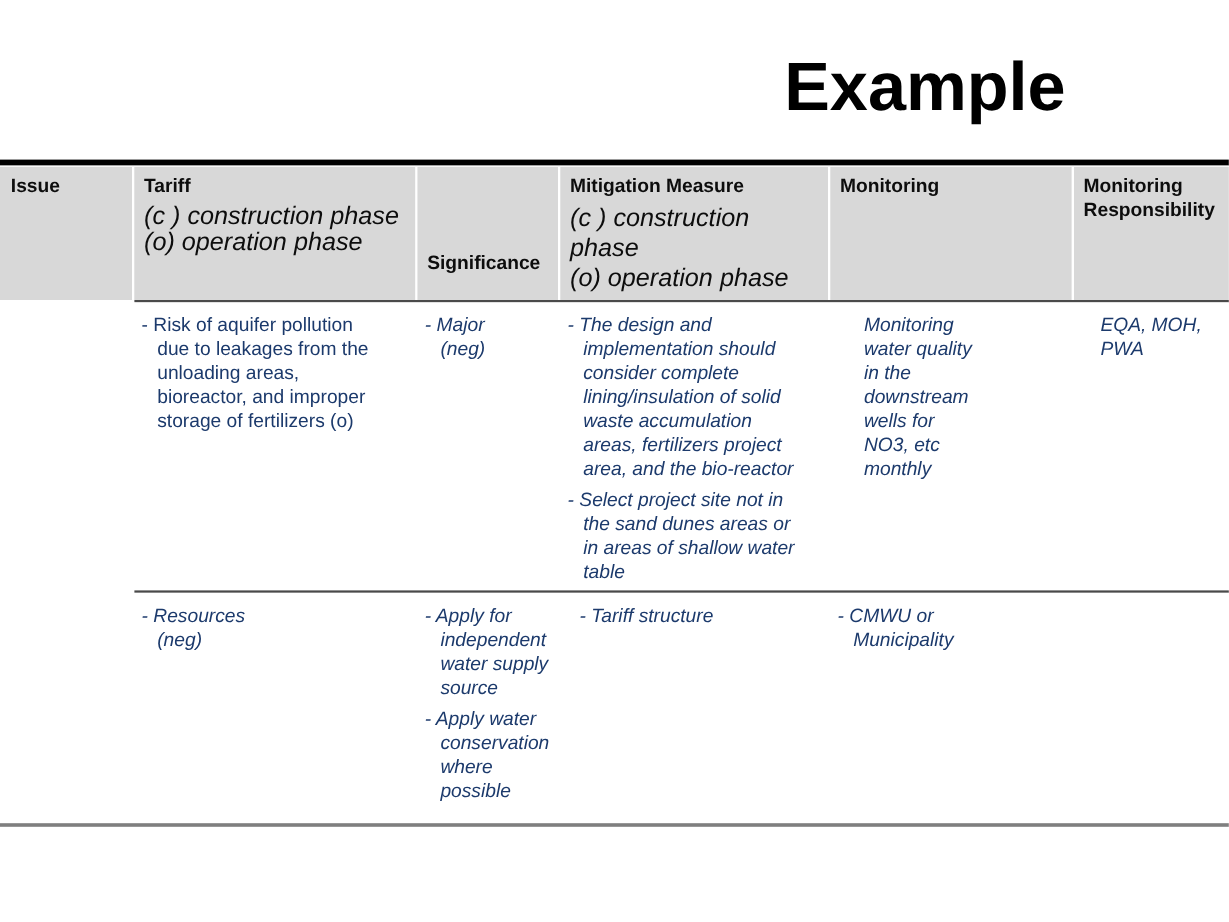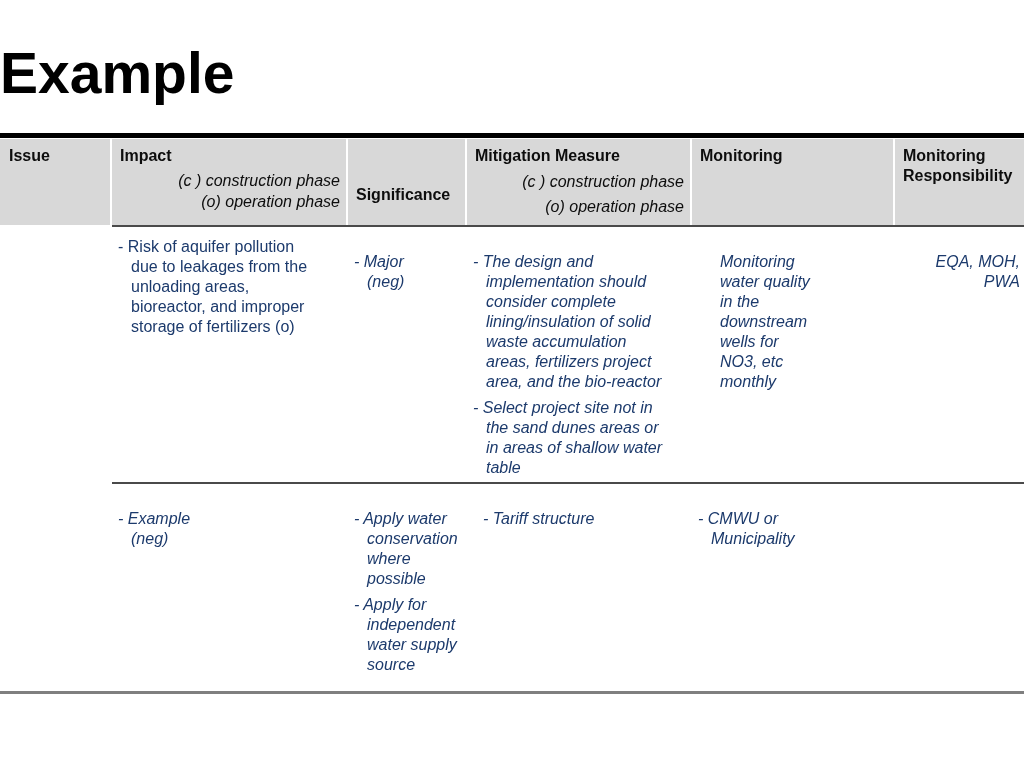--- a/index.html
+++ b/index.html
@@ -2,49 +2,49 @@
 <html><head>
 <meta charset="utf-8">
 <style>
   html,body{margin:0;padding:0;}
   body{
     width:1024px;height:768px;background:#ffffff;overflow:hidden;position:relative;
     font-family:"Liberation Sans","DejaVu Sans",sans-serif;
   }
   .slide{position:absolute;inset:0;background:#ffffff;}
   .slide-title{
-    position:absolute;top:42px;left:0;width:888px;text-align:left;
+    position:absolute;top:42px;left:0;width:888px;text-align:right;
     font-size:57px;line-height:62px;font-weight:700;color:#000000;letter-spacing:0px;
   }
   .eia-table{position:absolute;top:133px;left:0;width:1024px;}
   .top-bar{height:5px;background:#000000;width:1024px;}
   .grid{display:grid;grid-template-columns:112px 236px 119px 225px 203px 129px;width:1024px;box-sizing:border-box;}
   .header-row{border-top:1px solid #ffffff;}
   .hcell{
     background:#d8d8d8;color:#0d0d0d;box-sizing:border-box;
     padding:7px 6px 6px 8px;min-height:74px;border-right:2px solid #ffffff;
   }
   .hcell:first-child{padding-left:9px;}
   .hcell:last-child{border-right:none;}
   .hname{font-size:16px;font-weight:700;line-height:20px;white-space:pre-line;}
-  .hsub{font-size:16px;font-style:italic;line-height:21px;white-space:pre-line;margin-top:4px;text-align:right;}
+  .hsub{font-size:21px;font-style:italic;line-height:21px;white-space:pre-line;margin-top:4px;}
   .hsub.wide{line-height:25px;margin-top:3px;}
   .hcell.bottom-align{display:flex;flex-direction:column;justify-content:flex-end;padding-bottom:20px;}
   .body-row{background:#ffffff;}
   .bcell{box-sizing:border-box;padding:10px 4px 6px 6px;color:#1c3a6c;font-size:16px;line-height:20px;}
   .bcell.c-issue{padding-left:9px;}
   .p{white-space:pre-line;padding-left:13px;text-indent:-13px;margin:0 0 6px 0;}
   .p:last-child{margin-bottom:0;}
   .p.nodash{padding-left:0;text-indent:0;}
-  .italic{font-style:italic;margin-top:15px;}
+  .italic{font-style:italic;}
   .row1 .bcell{padding-top:8px;padding-bottom:6px;}
   .row2 .bcell{padding-bottom:4px;}
   .row3 .bcell{padding-bottom:16px;}
   .row2 .c-monitoring{padding-left:28px;}
-  .row2 .c-responsibility{padding-left:22px;text-align:right;}
+  .row2 .c-responsibility{padding-left:22px;}
   .row3 .c-monitoring{padding-left:16px;}
   .row3 .c-responsibility{padding-left:6px;}
   .divider{height:2px;background:#4a4a4a;margin-left:112px;width:912px;}
   .bottom-bar{height:3px;background:#7f7f7f;width:1024px;}
 </style>
 </head>
 <body>
 
 <div class="slide">
 
@@ -52,21 +52,21 @@
 
   <div class="eia-table">
 
     <div class="top-bar"></div>
 
     <div class="grid header-row">
       <div class="hcell">
         <div class="hname">Issue</div>
       </div>
       <div class="hcell">
-        <div class="hname">Impact</div>
+        <div class="hname">Tariff</div>
         <div class="hsub">(c ) construction phase
 (o) operation phase</div>
       </div>
       <div class="hcell bottom-align">
         <div class="hname">Significance</div>
       </div>
       <div class="hcell">
         <div class="hname">Mitigation Measure</div>
         <div class="hsub wide">(c ) construction phase
 (o) operation phase</div>
@@ -122,28 +122,28 @@
         <div class="p nodash">EQA, MOH,
 PWA</div>
       </div>
     </div>
 
     <div class="divider"></div>
 
     <div class="grid body-row row3">
       <div class="bcell c-issue"></div>
       <div class="bcell c-significance italic">
-        <div class="p">- Example
+        <div class="p">- Resources
 (neg)</div>
       </div>
       <div class="bcell c-mitigation italic">
+        <div class="p">- Apply for independent
+water supply source</div>
         <div class="p">- Apply water conservation
 where possible</div>
-        <div class="p">- Apply for independent
-water supply source</div>
       </div>
       <div class="bcell c-monitoring italic">
         <div class="p">- Tariff structure</div>
       </div>
       <div class="bcell c-responsibility italic">
         <div class="p">- CMWU or
 Municipality</div>
       </div>
     </div>
 

